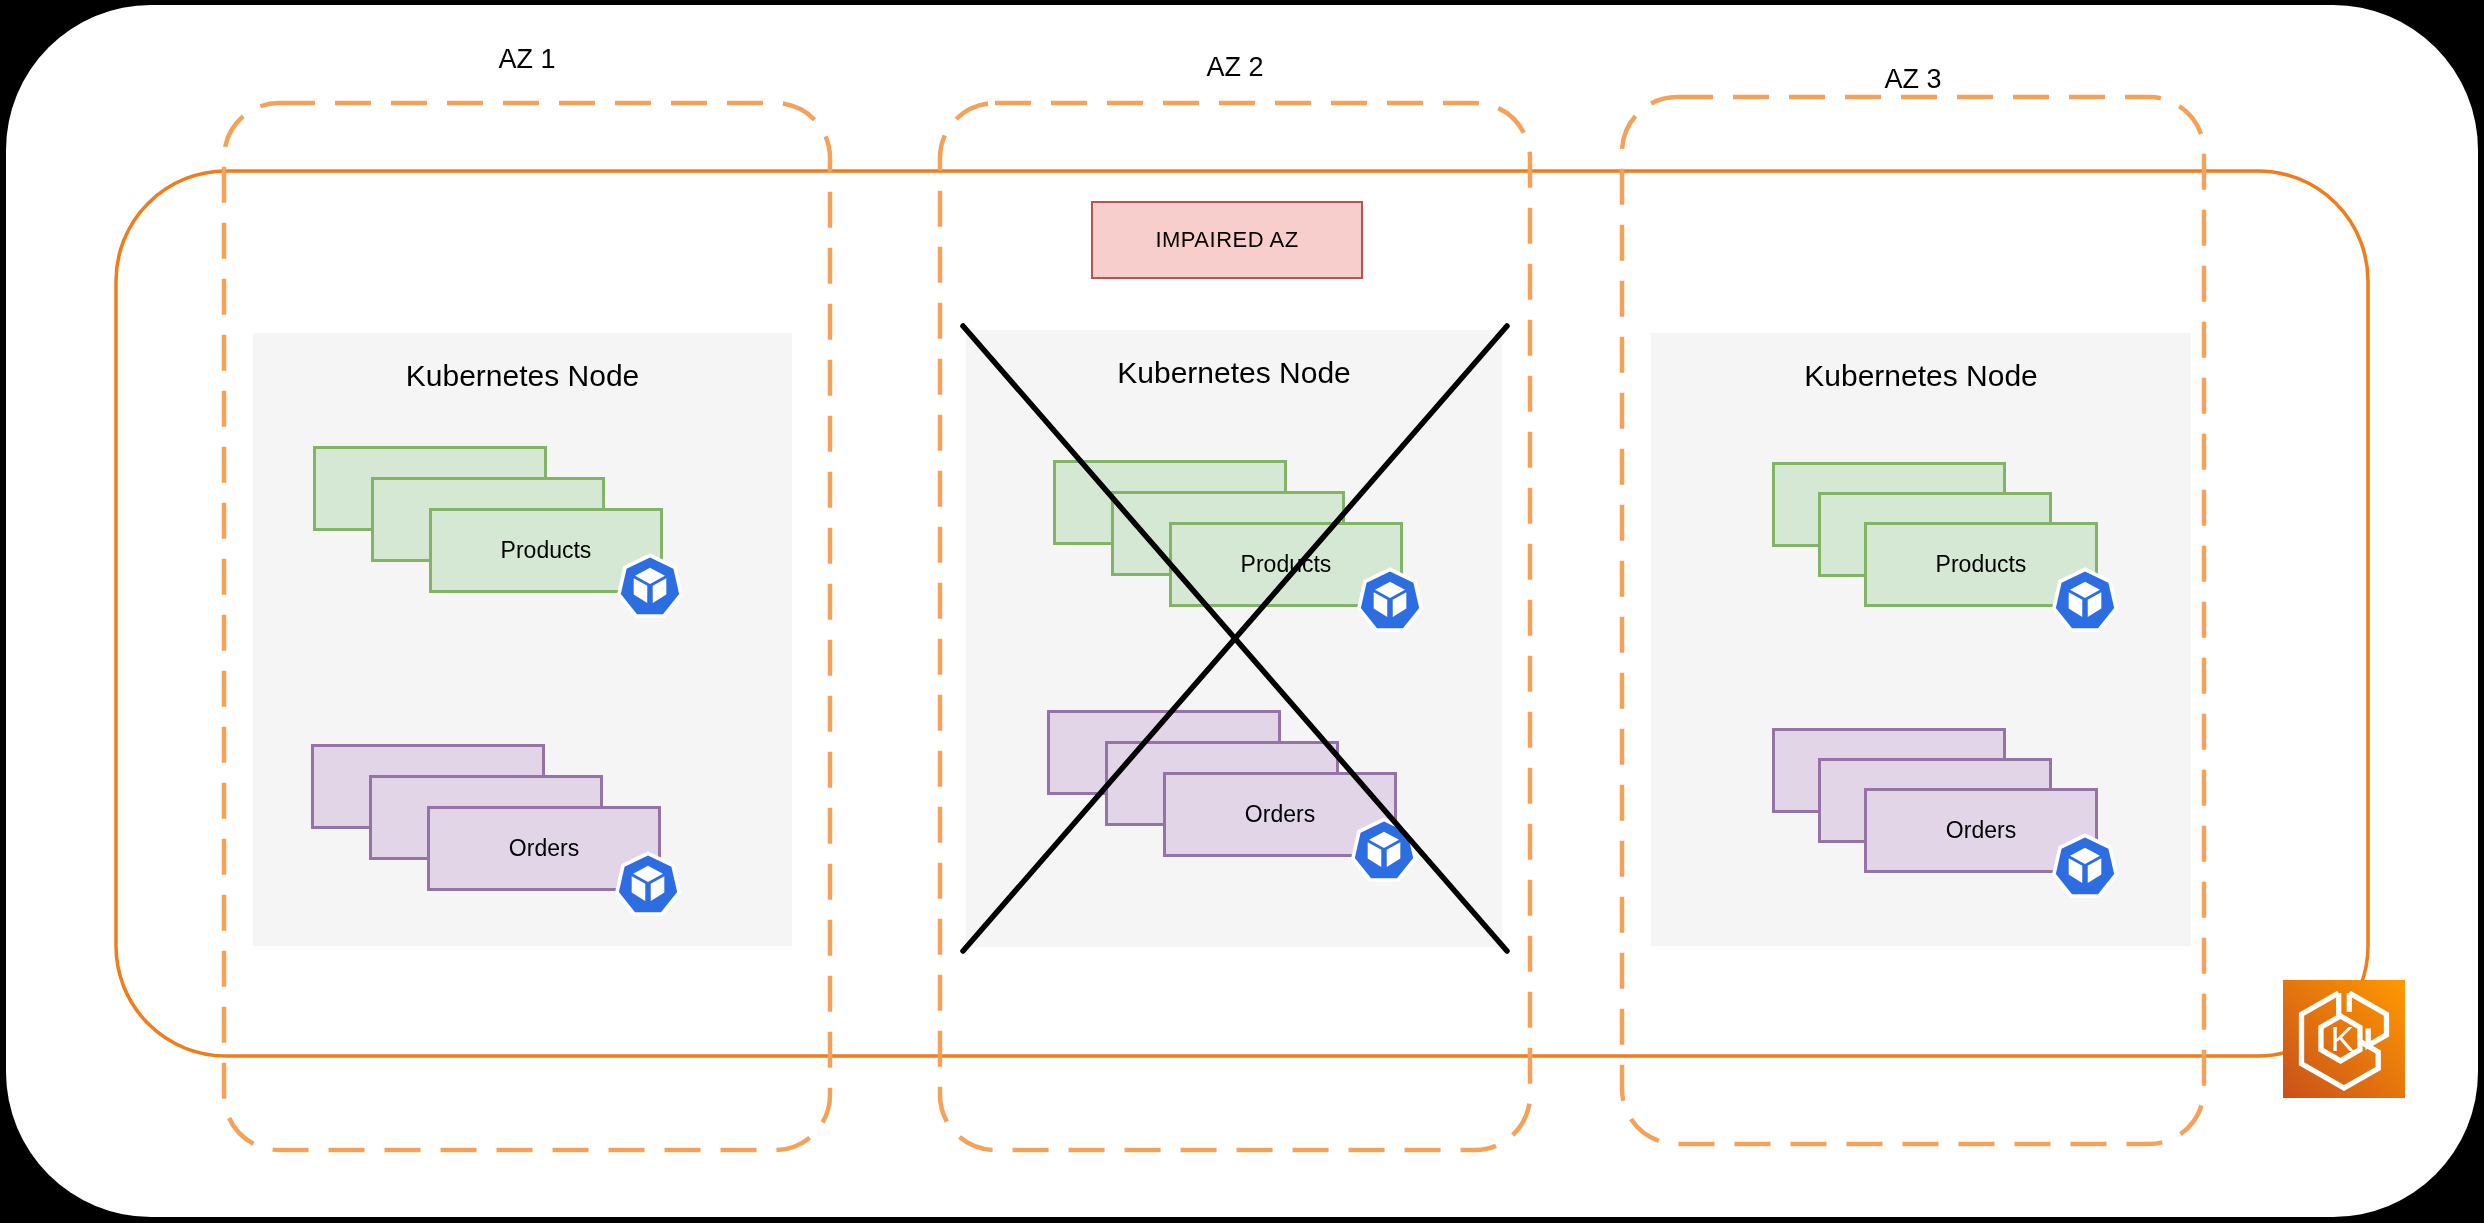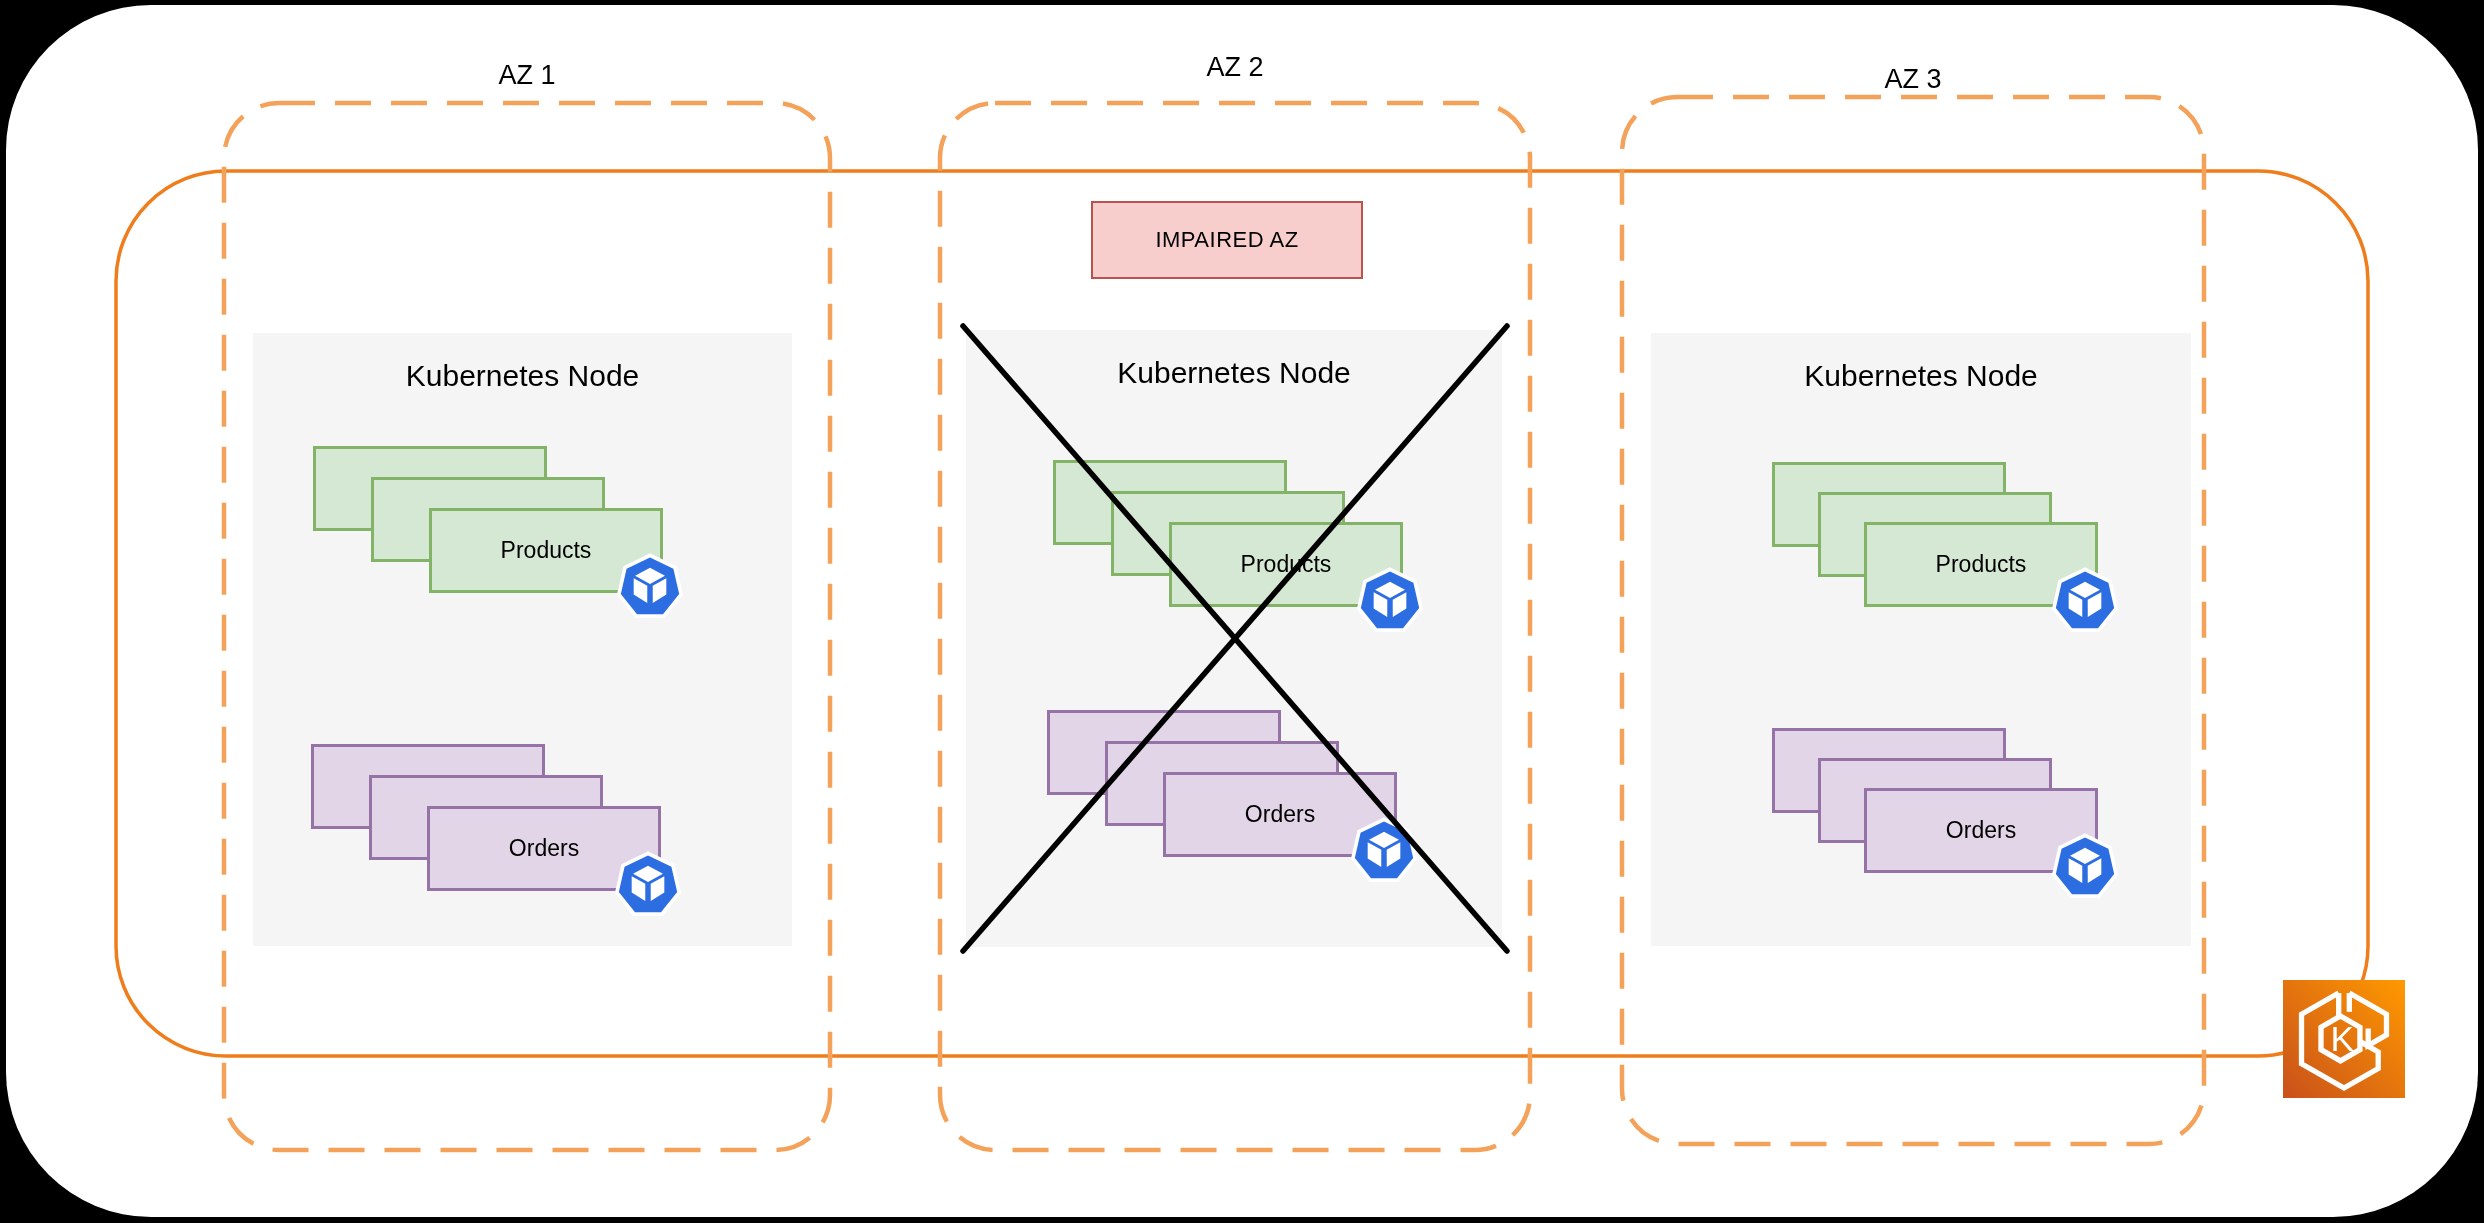--- a/index.html
+++ b/index.html
@@ -47,21 +47,21 @@
   .eks-glyph{position:absolute;left:0;top:0;width:100%;height:100%;}
   .eks-stroke{fill:none;stroke:#fff;stroke-width:4.5;stroke-miterlimit:10;}
   .eks-k{fill:#fff;font-size:30px;font-family:"Liberation Sans",sans-serif;}
 </style>
 </head>
 <body>
 
 <div class="stage">
   <div class="card"></div>
 
-  <div class="az-label" style="left:427px;top:60px;">AZ 1</div>
+  <div class="az-label" style="left:427px;top:44px;">AZ 1</div>
   <div class="az-label" style="left:1135px;top:52px;">AZ 2</div>
   <div class="az-label" style="left:1813px;top:44px;margin-top:20px;">AZ 3</div>
 
   <div class="badge">IMPAIRED AZ</div>
 
   <div class="node-box" style="left:253px;top:333px;width:539px;height:613px;">
     <span class="node-title">Kubernetes Node</span>
   </div>
   <div class="stack products stagger-58" style="left:313px;top:446px;width:350px;height:147px;">
     <div class="pod-rect"></div>

